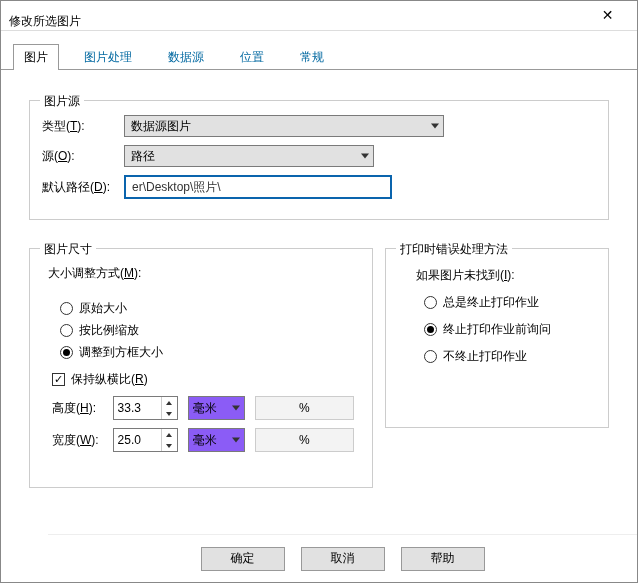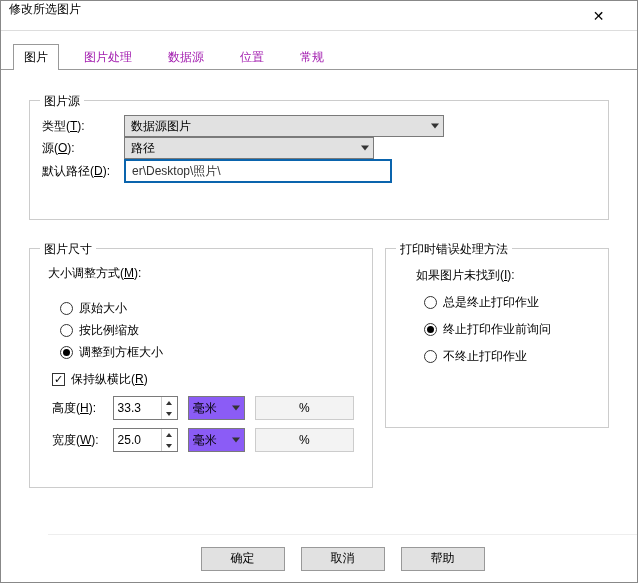--- a/index.html
+++ b/index.html
@@ -14,22 +14,22 @@
     width: 638px;
     height: 583px;
     border: 1px solid #888;
     background: #fff;
     display: flex;
     flex-direction: column;
   }
   .titlebar {
     height: 30px;
     display: flex;
-    align-items: flex-start;
-    padding: 0 16px 0 8px;
+    align-items: flex-end;
+    padding: 0 7px 0 8px;
     border-bottom: 1px solid #ddd;
   }
   .titlebar-title { flex: 1; }
   .titlebar-close {
     width: 45px;
     height: 30px;
     display: flex;
     align-items: center;
     justify-content: center;
     font-size: 14px;
@@ -39,21 +39,21 @@
     display: flex;
     padding: 12px 12px 0 12px;
     border-bottom: 1px solid #999;
     gap: 14px;
   }
   .tab {
     padding: 4px 10px;
     border: 1px solid transparent;
     border-bottom: none;
     cursor: pointer;
-    color: #a21caf;
+    color: #0369a1;
     position: relative;
     top: 1px;
   }
   .tab.active {
     border-color: #999;
     background: #fff;
     color: #000;
   }
   .content {
     flex: 1;
@@ -87,20 +87,21 @@
   .fs-error {
     left: 384px;
     top: 178px;
     width: 224px;
     height: 180px;
     padding-left: 24px;
   }
   .row {
     display: flex;
     align-items: center;
+    margin-bottom: 8px;
   }
   .label {
     width: 82px;
   }
   .underline { text-decoration: underline; }
   .select {
     height: 22px;
     border: 1px solid #7a7a7a;
     background: #e1e1e1;
     display: flex;

